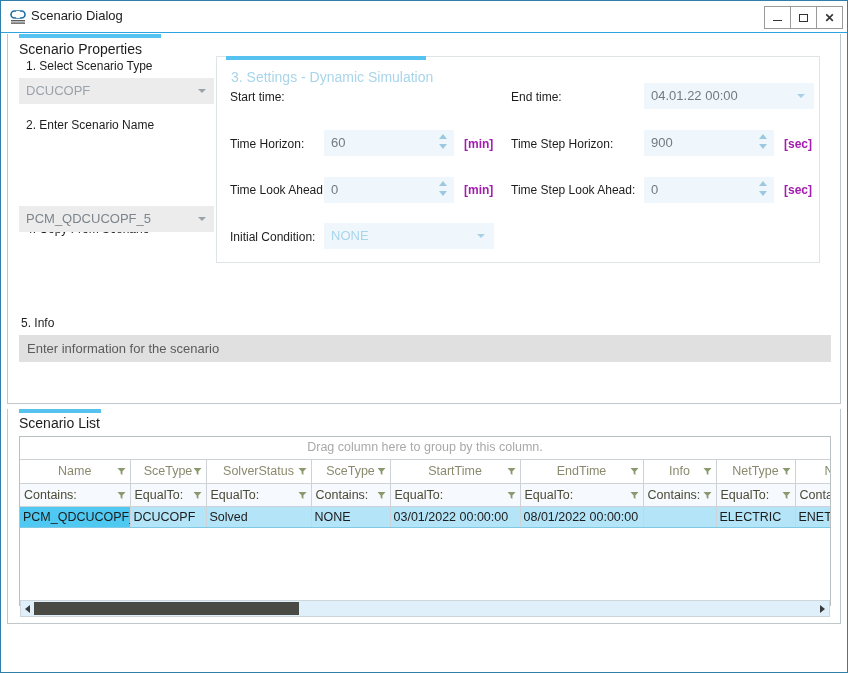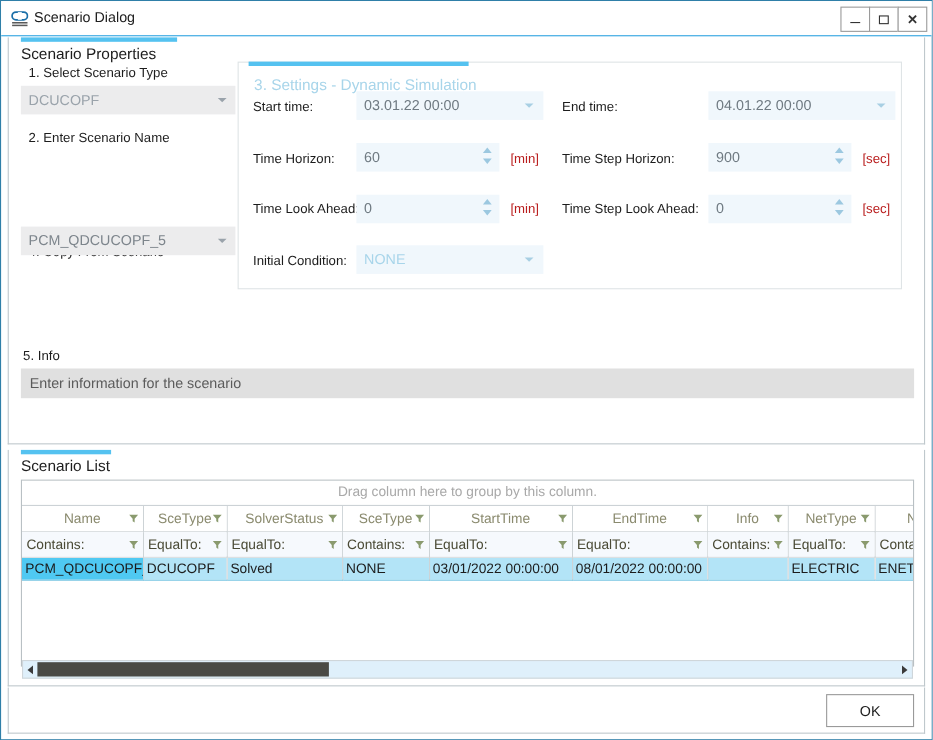--- a/index.html
+++ b/index.html
@@ -220,22 +220,23 @@
     width: 0; height: 0;
     border-left: 4px solid transparent;
     border-right: 4px solid transparent;
     margin-left: 0;
   }
   .spin i.up    { border-bottom: 5px solid #9cc8e0; margin-bottom: 5px; }
   .spin i.down  { border-top: 5px solid #9cc8e0; }
   .unit {
     position: absolute;
     font-size: 12px;
-    color: #b91c1c;
-    white-space: nowrap;
+    color: #a21caf;
+    white-space: nowrap;
+    font-weight: bold;
   }
 
   
   .info-box {
     position: absolute;
     background: #e0e0e0;
     font-size: 13px;
     color: #5b5b5b;
     padding-left: 8px;
     line-height: 27px;
@@ -461,24 +462,20 @@
     <div class="field-label" style="left:13px; top:282px;">5. Info</div>
     <div class="info-box" style="left:11px; top:301px; width:812px;">
       <span>Enter information for the scenario</span>
     </div>
 
     <div class="settings-box">
       <div class="tab-accent" style="left:9px; top:-1px; width:200px;"></div>
       <div class="settings-title">3. Settings - Dynamic Simulation</div>
 
       <div class="field-label" style="left:13px; top:33px;">Start time:</div>
-      <div class="blue-field" style="left:107px; top:26px; width:170px;">
-        <span>03.01.22 00:00</span>
-        <span class="blue-arrow"></span>
-      </div>
 
       <div class="field-label" style="left:294px; top:33px;">End time:</div>
       <div class="blue-field" style="left:427px; top:26px; width:170px;">
         <span>04.01.22 00:00</span>
         <span class="blue-arrow"></span>
       </div>
 
       <div class="field-label" style="left:13px; top:80px;">Time Horizon:</div>
       <div class="blue-field" style="left:107px; top:73px; width:130px;">
         <span>60</span>
@@ -625,19 +622,14 @@
         </div>
       <div class="hs-track">
         <div class="hs-thumb"></div>
       </div>
       <div class="hs-arrow">
           <span class="tri-r"></span>
         </div>
     </div>
   </div>
 
-  <div class="footer">
-    <div class="ok-btn">
-      <span>OK</span>
-    </div>
-  </div>
 
 </div>
 
 </body></html>

